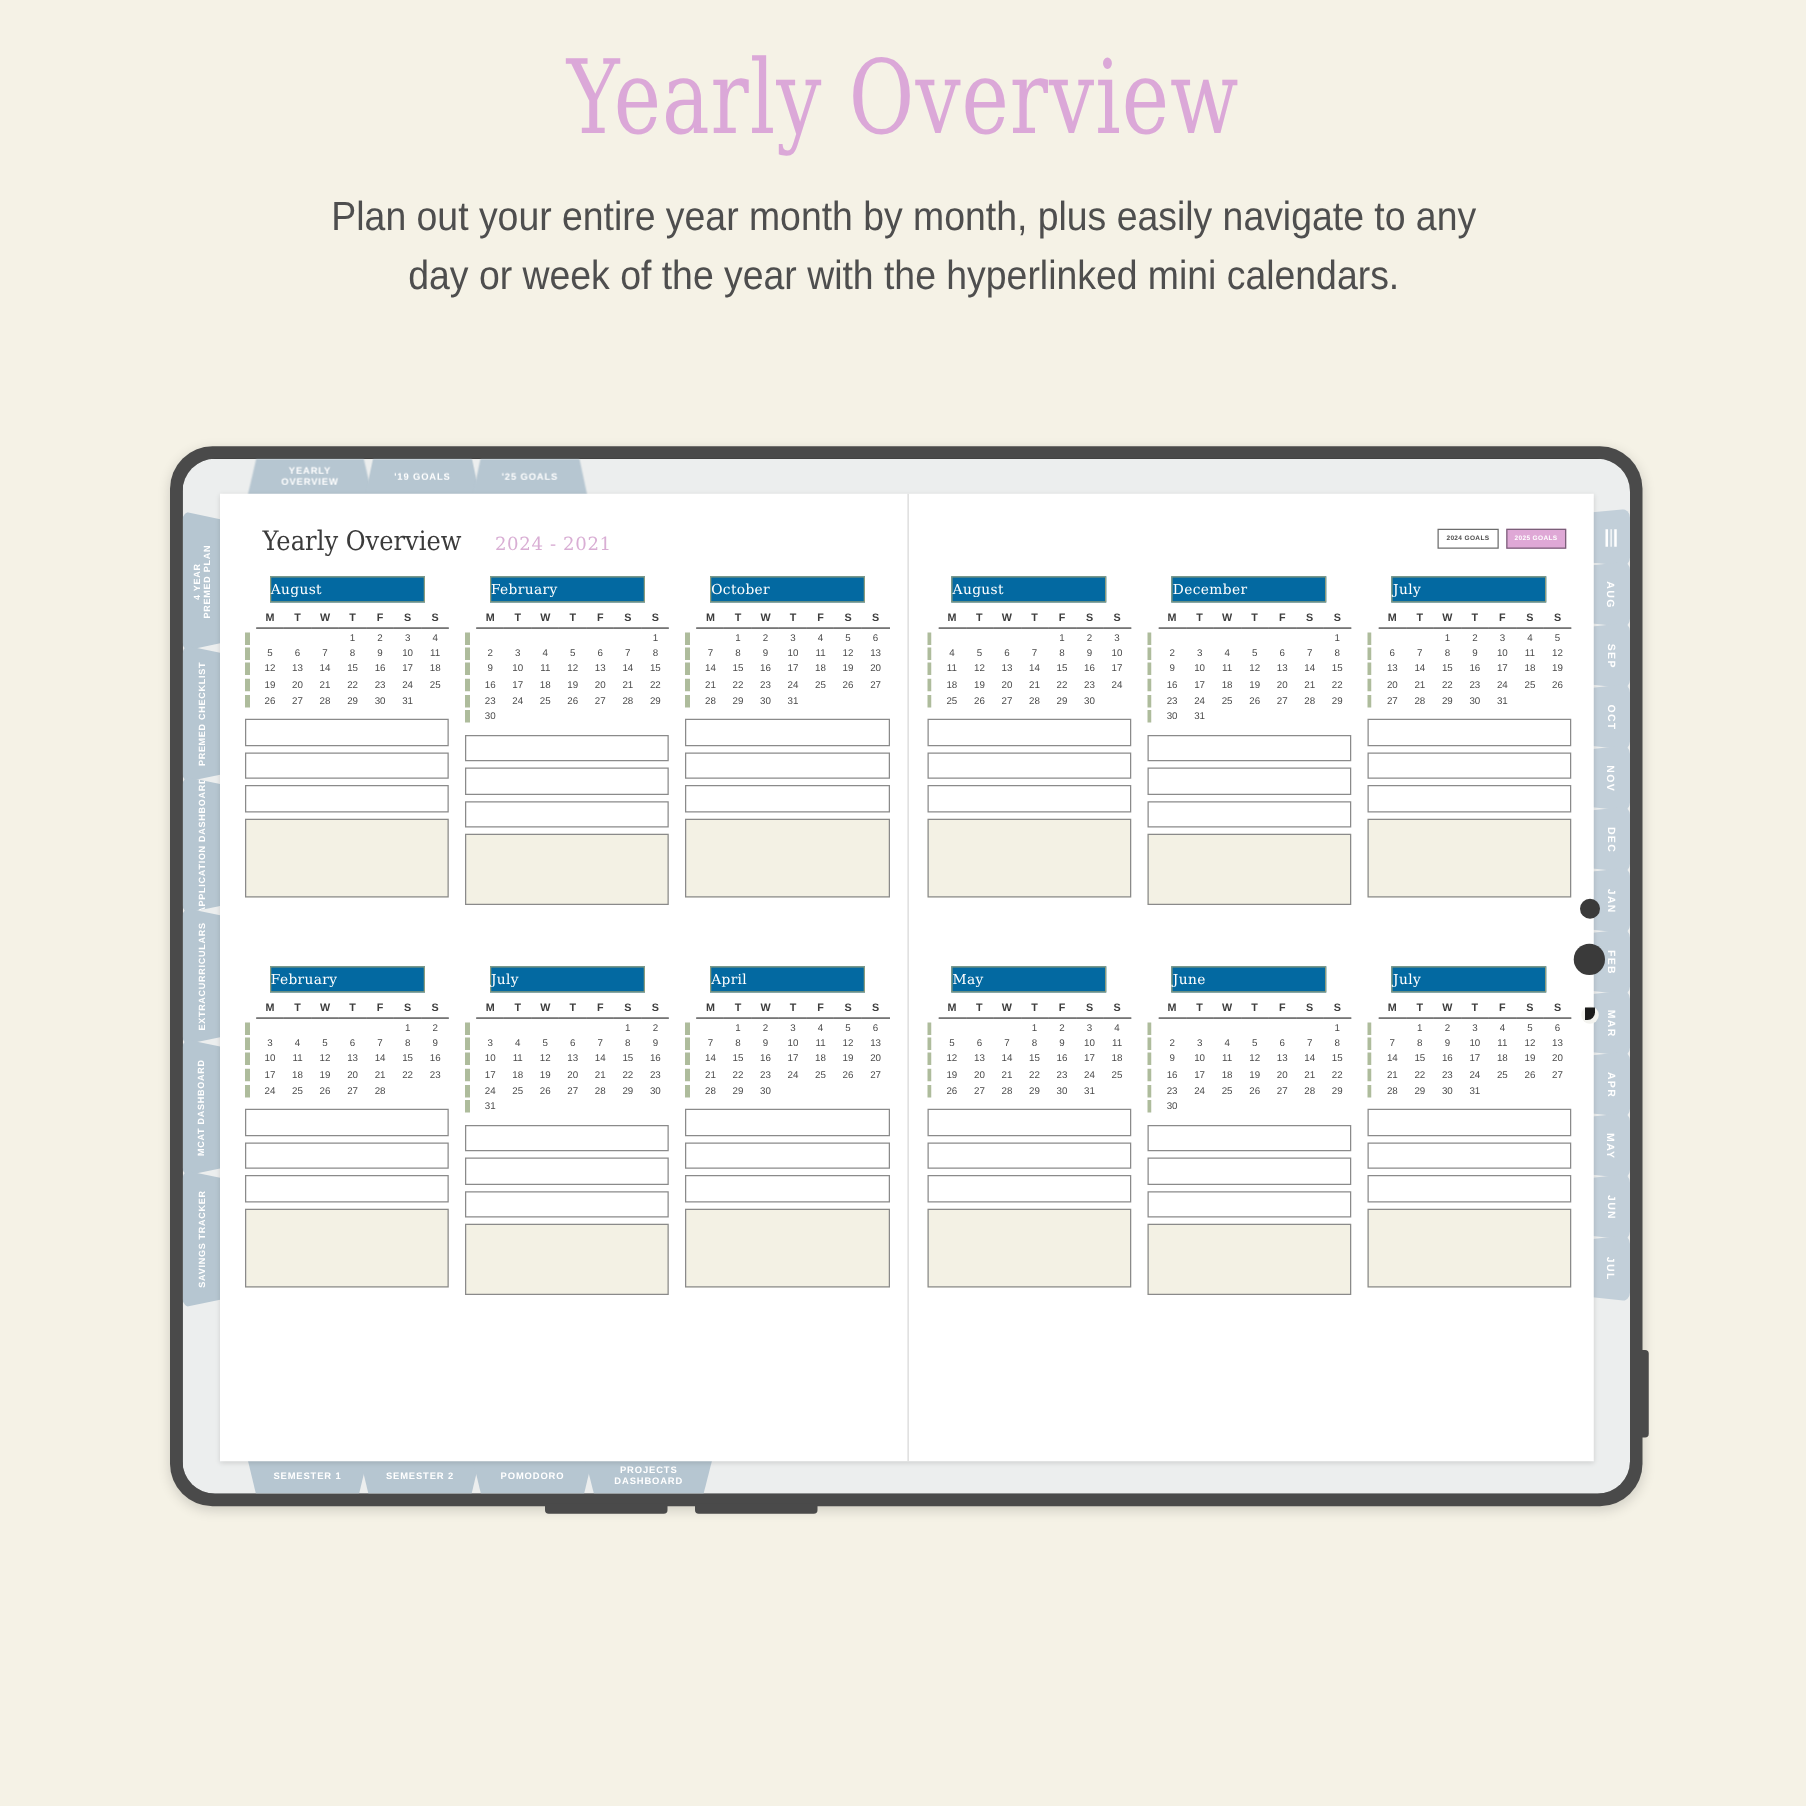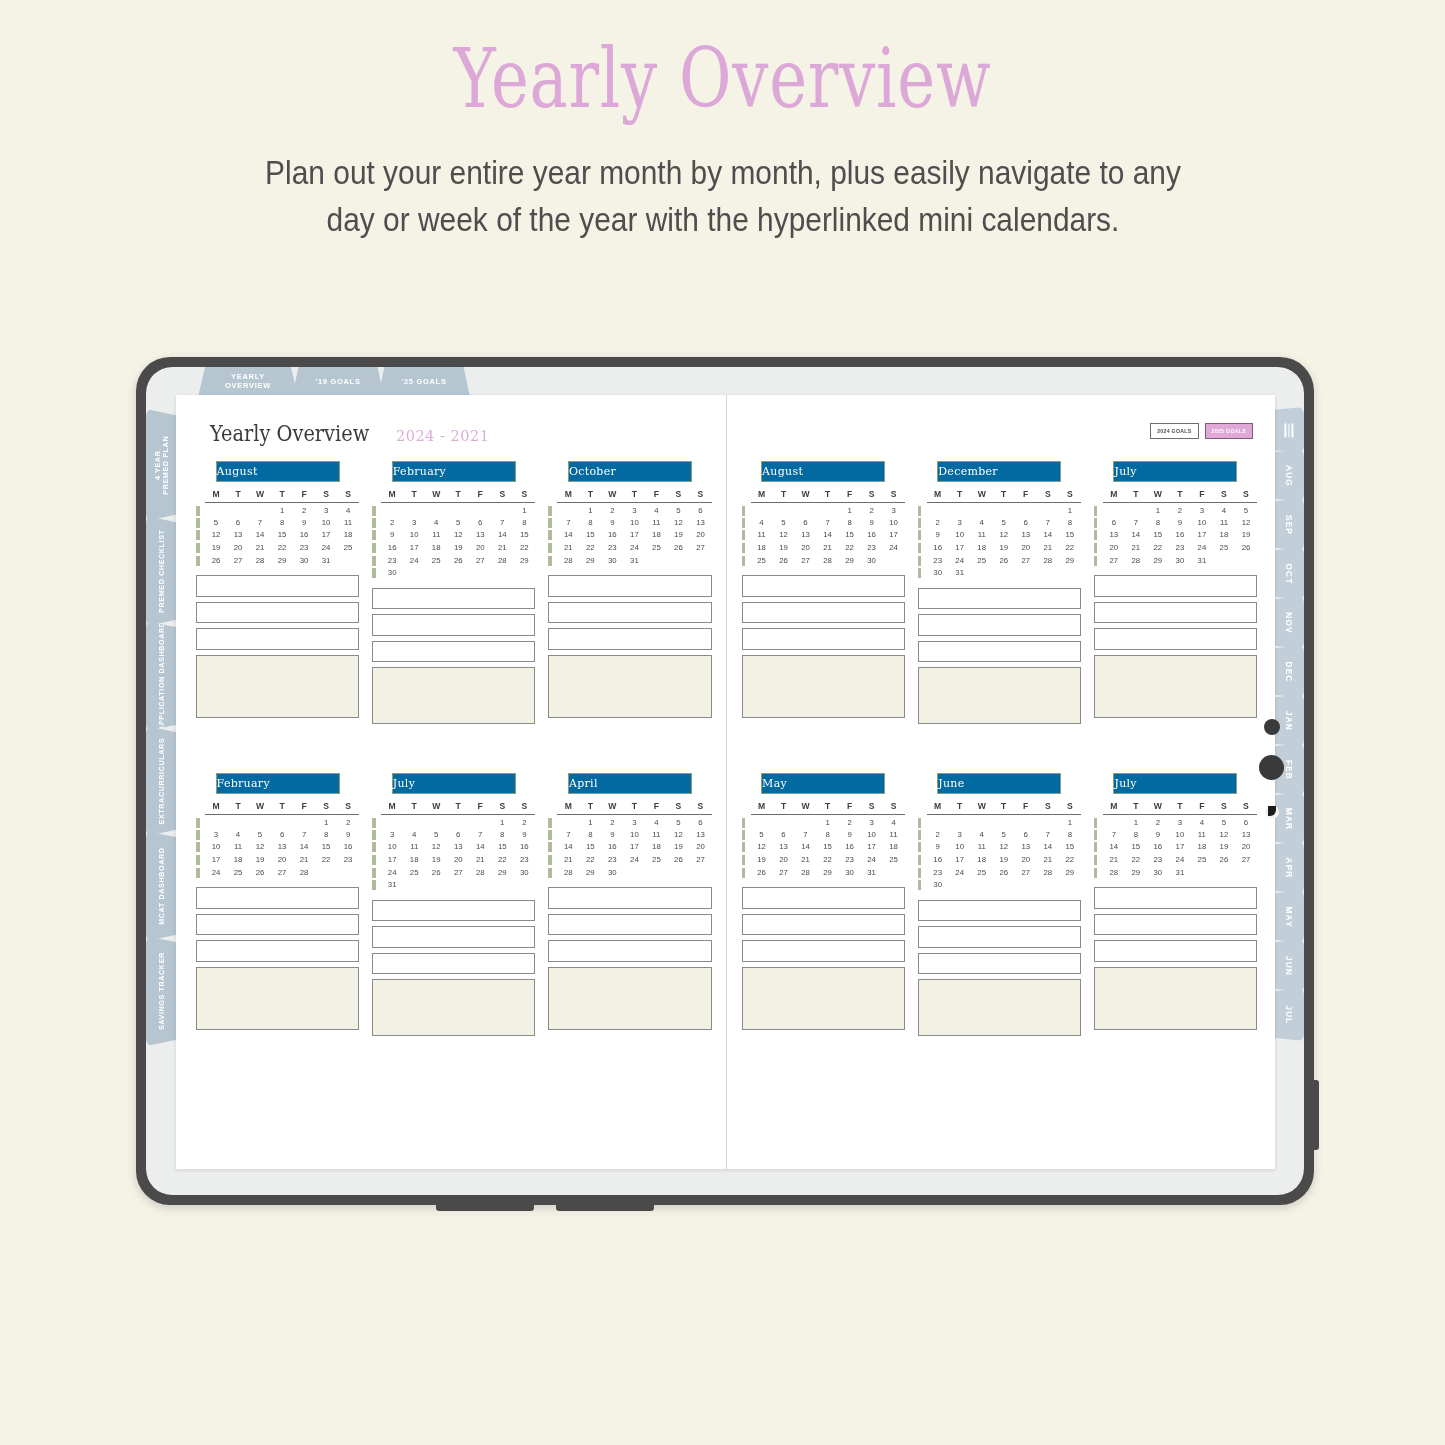--- a/index.html
+++ b/index.html
@@ -231,20 +231,26 @@
   <div class="side-btn" id="btn-b2"></div>
 
   <div id="screen">
     <div id="planner">
 
       <div id="top-tabs">
           <div class="ttab w1">YEARLY OVERVIEW</div>
           <div class="ttab w2">'19 GOALS</div>
           <div class="ttab w2">'25 GOALS</div>
         </div>
+      <div id="bottom-tabs">
+          <div class="btab wA">SEMESTER 1</div>
+          <div class="btab wA">SEMESTER 2</div>
+          <div class="btab wA">POMODORO</div>
+          <div class="btab wB">PROJECTS DASHBOARD</div>
+        </div>
       <div id="left-tabs">
           <div class="ltab h2">
             <span>4 YEAR<br>PREMED PLAN</span>
           </div>
           <div class="ltab h1">
             <span>PREMED CHECKLIST</span>
           </div>
           <div class="ltab h1">
             <span>APPLICATION DASHBOARD</span>
           </div>

